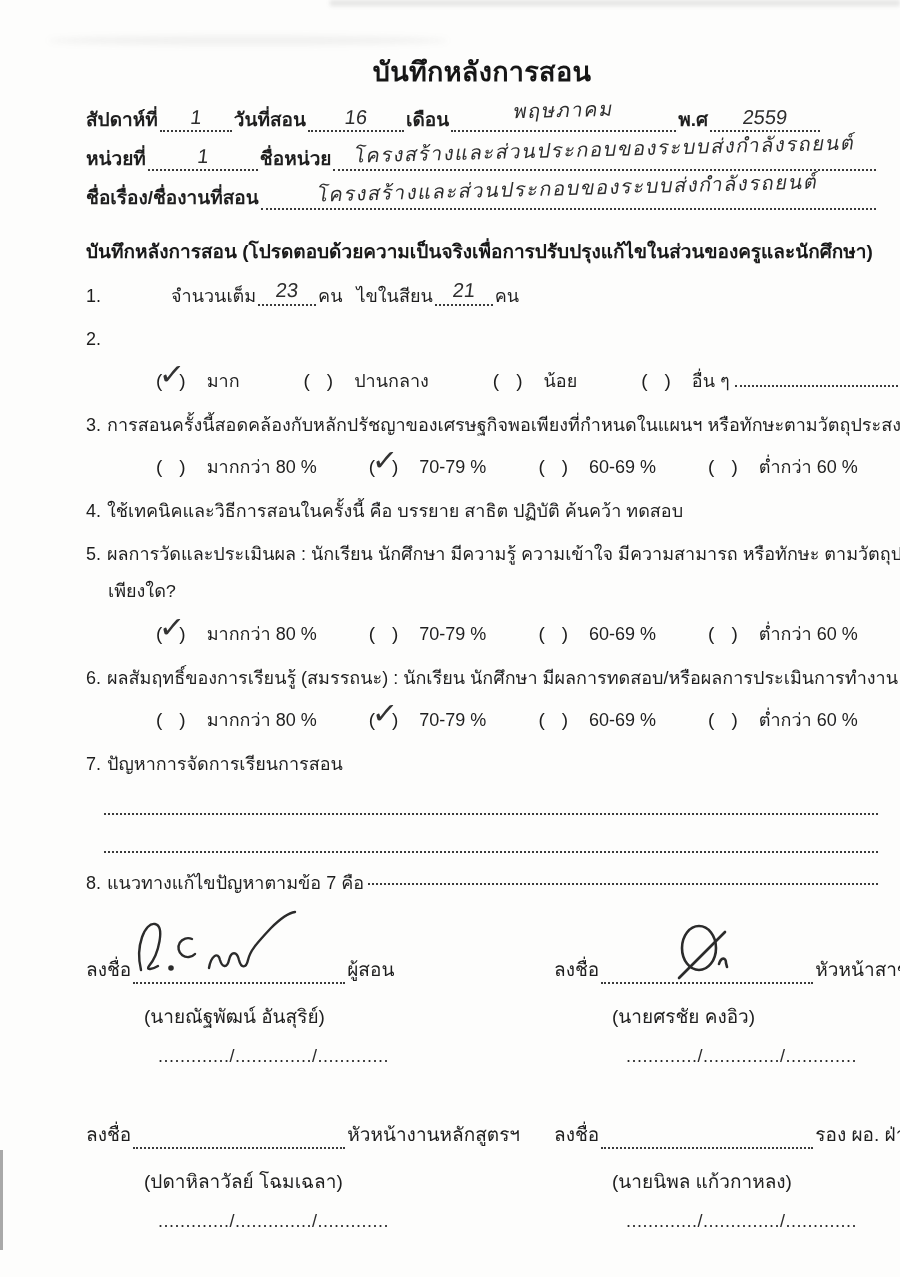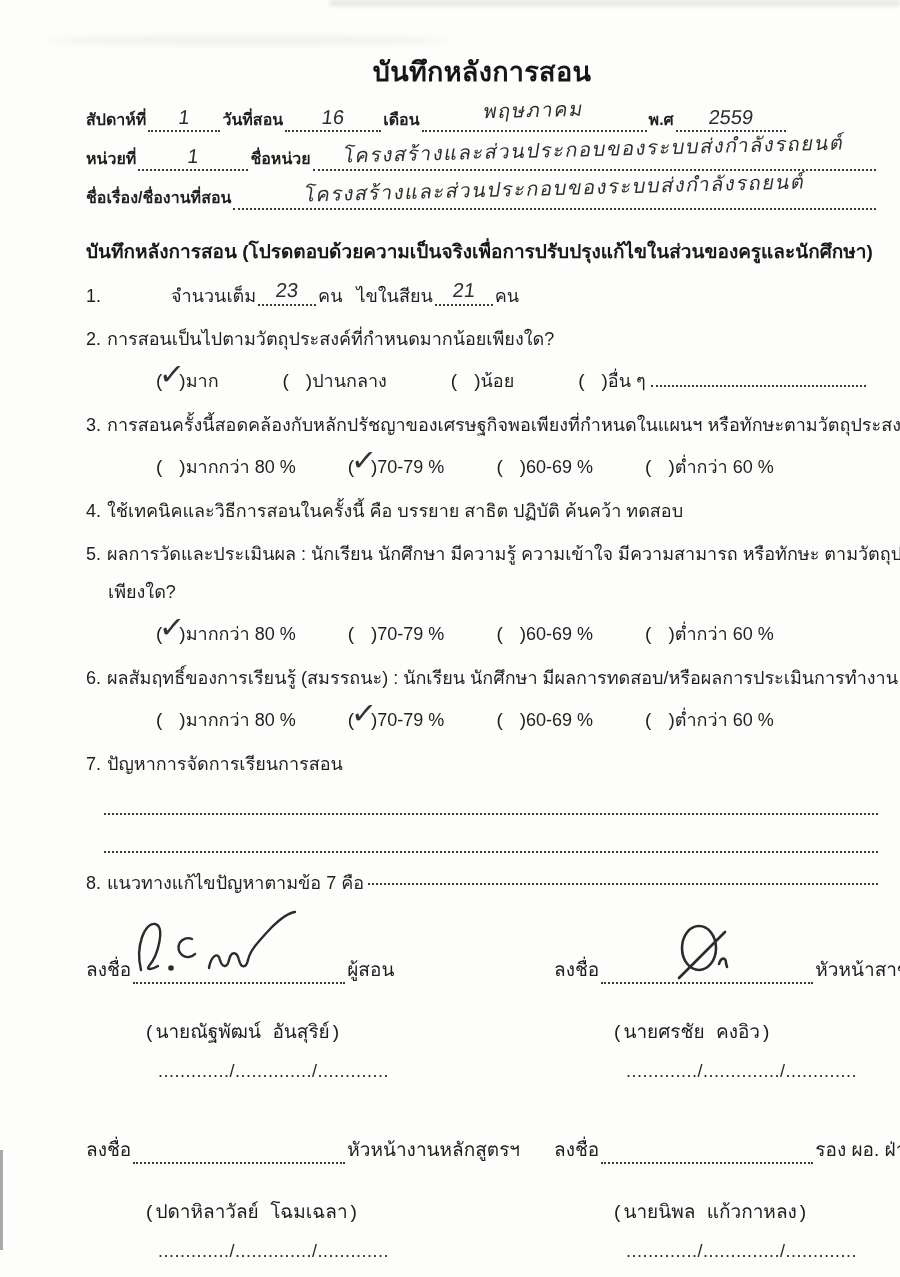--- a/index.html
+++ b/index.html
@@ -14,60 +14,60 @@
               background:rgba(60,60,60,.13); filter:blur(2px); }
   .smudge-b { position:absolute; top:36px; left:48px; width:400px; height:9px;
               background:rgba(90,90,90,.08); filter:blur(3px); border-radius:50%; }
   .edge-left { position:absolute; left:0; top:1150px; width:3px; height:100px;
                background:rgba(100,100,100,.55); filter:blur(.4px); }
 
   .title { margin:50px 0 0 0; text-align:center; font-size:27px; font-weight:700;
            letter-spacing:.3px; color:#161616; }
 
   .hline { display:flex; align-items:flex-end; margin-top:15px; white-space:nowrap; }
-  .lbl { font-weight:700; font-size:16px; line-height:24px; }
+  .lbl { font-weight:700; font-size:19px; line-height:24px; }
   .blank { display:inline-block; position:relative; border-bottom:2.2px dotted #3a3a3a;
            height:22px; margin:0 2px; flex:0 0 auto; }
   .blank.grow { flex:1 1 auto; }
   .w-week{width:72px} .w-day{width:96px} .w-month{width:225px} .w-year{width:110px} .w-unitno{width:110px}
   .hw { position:absolute; left:50%; bottom:1px; transform:translateX(-50%) skewX(-7deg);
         font-weight:400; font-size:20px; color:#2d2d2d; white-space:nowrap; }
   .hw-script { transform:translateX(-50%) skewX(-11deg) rotate(-1.5deg); letter-spacing:1.5px; bottom:4px; }
 
   .section-header { margin:26px 0 0 0; font-size:19px; font-weight:700; white-space:nowrap; color:#191919; }
 
   #questions { margin-top:10px; font-size:18px; }
   .q { margin-top:17px; }
   .qline { display:flex; align-items:baseline; white-space:nowrap; line-height:26px; }
   .qnum { margin-right:6px; }
-  .qcont { margin-top:12px; padding-left:22px; white-space:nowrap; line-height:26px; }
+  .qcont { margin-top:12px; padding-left:22px; white-space:nowrap; line-height:26px;font-family:Liberation Mono, monospace; }
   .leader { flex:1 1 auto; border-bottom:2.2px dotted #3a3a3a; margin-left:4px; transform:translateY(-4px); }
   .q1gap { display:inline-block; width:64px; }
   .ifield { display:inline-flex; align-items:flex-start; }
   .w-num { width:58px; height:20px; }
   .fsuffix, .flabel { line-height:24px; }
   .opts { display:flex; margin-top:14px; padding-left:70px; gap:52px; align-items:baseline; }
   .opts.wide-gap { gap:64px; }
   .opt { display:inline-flex; align-items:baseline; white-space:nowrap; }
   .paren { font-size:19px; }
   .markbox { display:inline-block; width:17px; height:20px; position:relative; }
   .tick { position:absolute; left:-3px; bottom:-3px; font-size:31px; line-height:1;
           transform:rotate(4deg); color:#333; }
-  .optlabel { margin-left:0; }
+  .optlabel { margin-left:21px; }
   .optdots { display:inline-block; width:215px; border-bottom:2.2px dotted #3a3a3a;
              height:14px; margin-left:5px; }
   .dotline { border-bottom:2.4px dotted #3a3a3a; height:0; margin-top:36px; }
   .q-blanks { padding-left:18px; }
 
   #signatures { display:grid; grid-template-columns:1fr 1fr; column-gap:34px;
                 row-gap:52px; margin-top:58px; padding-right:6px; font-size:19px; }
   .sigline { display:flex; align-items:flex-end; white-space:nowrap; }
   .sigdots { position:relative; width:212px; border-bottom:2.2px dotted #3a3a3a;
              height:16px; margin:0 2px; flex:0 1 auto; }
-  .signame { margin-top:32px; padding-left:58px;font-family:Liberation Mono, monospace; }
+  .signame { margin-top:17px; padding-left:58px; }
   .sigdate { margin-top:15px; padding-left:72px; font-size:18px; letter-spacing:.5px; color:#2a2a2a; }
   .sig-ink { position:absolute; pointer-events:none; }
   .ink-teacher { left:-8px; bottom:-6px; }
   .ink-branch { left:58px; bottom:-10px; }
 </style>
 </head>
 <body>
 
 <div class="page">
   <div class="smudge-a"></div>
@@ -134,21 +134,20 @@
               <span class="hw">21</span>
             </span>
             <span class="fsuffix">คน</span>
           </span>
           <span class="q1gapSmall" style="width: 14px;"></span>
         </div>
       </div>
       <div class="q">
         <div class="qline">
           <span class="qnum">2.</span>
-          <span class="qtext">การสอนเป็นไปตามวัตถุประสงค์ที่กำหนดมากน้อยเพียงใด?</span>
         </div>
         <div class="opts wide-gap">
           <span class="opt">
             <span class="paren">(</span>
             <span class="markbox">
               <span class="tick">✓</span>
             </span>
             <span class="paren">)</span>
             <span class="optlabel">มาก</span>
           </span>

